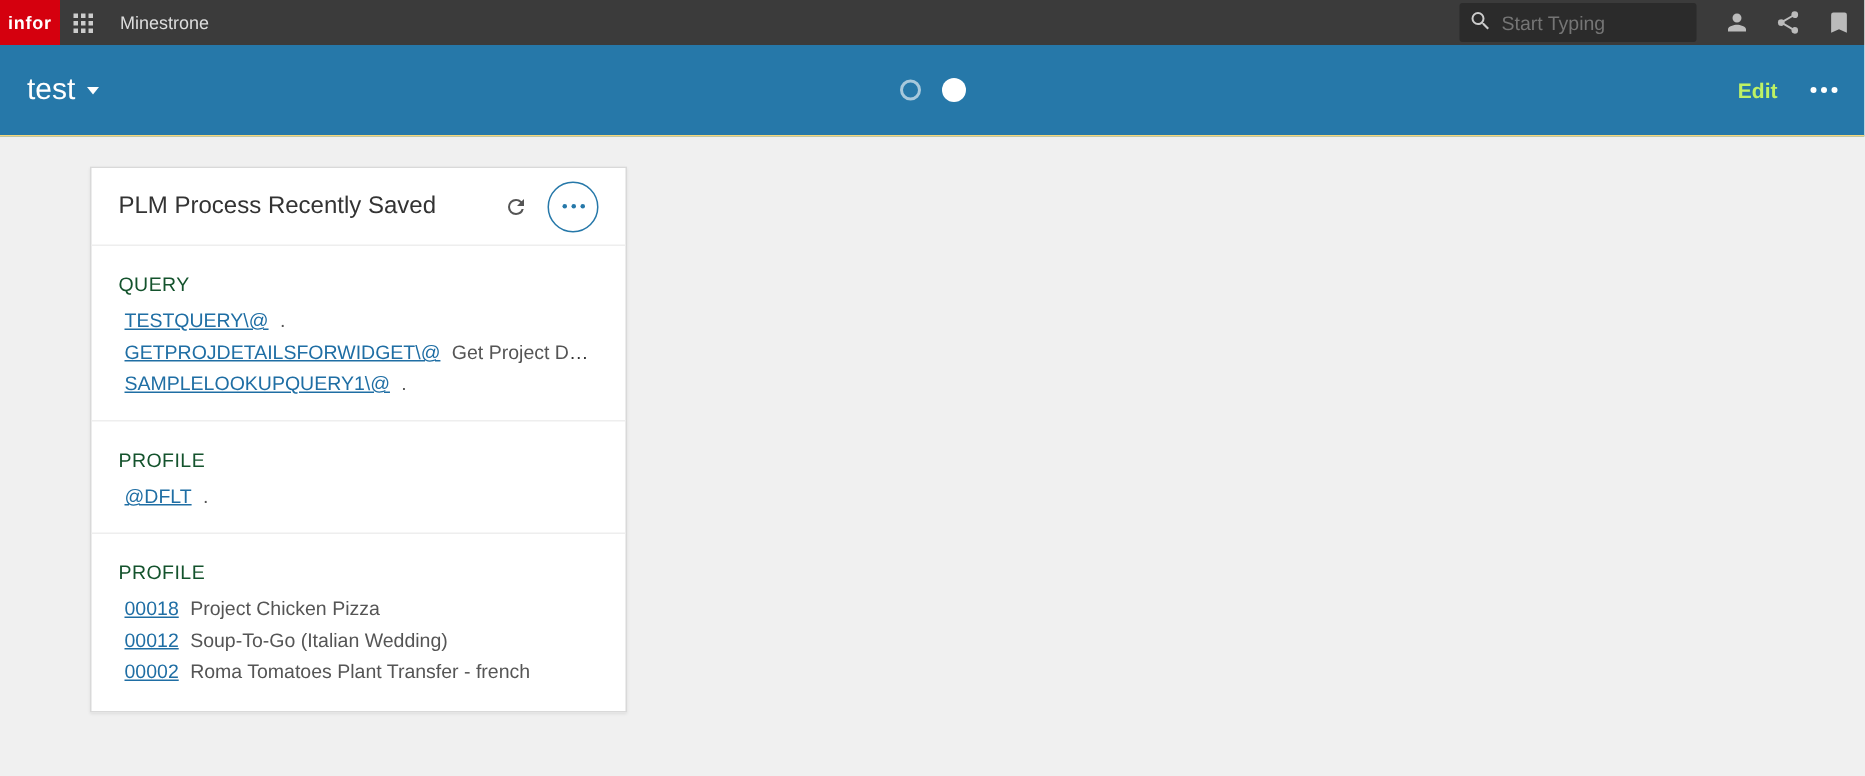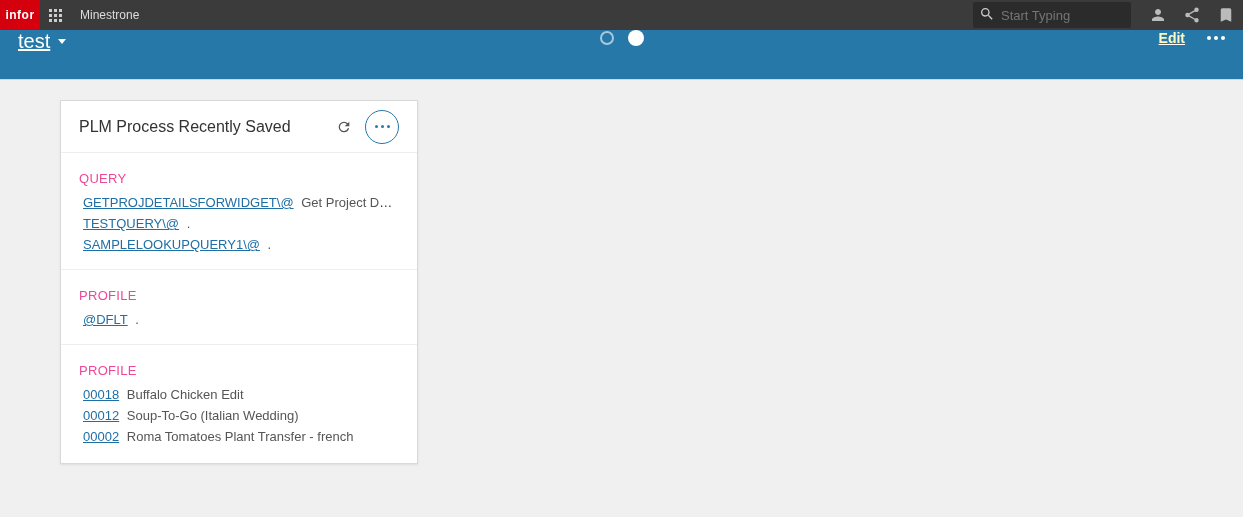--- a/index.html
+++ b/index.html
@@ -74,28 +74,27 @@
     height: 30px;
     display: flex;
     align-items: center;
     justify-content: center;
     color: #ccc;
     cursor: pointer;
   }
   .top-icon svg { width: 18px; height: 18px; fill: #bbb; }
   
   .sub-header {
-    height: 50px;
+    height: 61px;
     background: #2678a9;
     display: flex;
-    align-items: flex-start;
+    align-items: center;
     color: #fff;
     padding: 0 18px;
     border-bottom: 1px solid #f5d77b;
-    text-decoration: underline;
   }
   .page-title {
     font-size: 20px;
     font-weight: normal;
     display: flex;
     align-items: center;
     cursor: pointer;
   }
   .page-title .caret {
     margin-left: 8px;
@@ -113,21 +112,21 @@
     align-items: center;
   }
   .dot-outline {
     width: 14px; height: 14px; border-radius: 50%;
     border: 2px solid rgba(255,255,255,.6);
   }
   .dot-solid {
     width: 16px; height: 16px; border-radius: 50%; background: #fff;
   }
   .sub-right { margin-left: auto; display: flex; align-items: center; gap: 22px; }
-  .edit-link { color: #fef9c3; font-size: 14px; font-weight: bold; cursor: pointer; }
+  .edit-link { color: #bef264; font-size: 14px; font-weight: bold; cursor: pointer; }
   .more-dots { display: flex; gap: 3px; cursor: pointer; }
   .more-dots span { width: 4px; height: 4px; border-radius: 50%; background: #fff; }
   
   .canvas {
     padding: 20px 12px 0 60px;
   }
   .widget {
     width: 358px;
     background: #fff;
     border: 1px solid #d9d9d9;
@@ -161,21 +160,21 @@
   }
   .widget-body::-webkit-scrollbar { width: 16px; }
   .widget-body::-webkit-scrollbar-track { background: #f2f2f2; }
   .widget-body::-webkit-scrollbar-thumb { background: #c4c4c4; }
   .group {
     border-bottom: 1px solid #eee;
     padding: 18px 18px 14px 18px;
   }
   .group:last-child { border-bottom: none; }
   .group-title {
-    color: #ec4899;
+    color: #14532d;
     font-size: 13px;
     letter-spacing: .3px;
     margin-bottom: 6px;
   }
   .row {
     padding: 3px 0 3px 4px;
     white-space: nowrap;
     overflow: hidden;
     text-overflow: ellipsis;
   }
@@ -263,29 +262,29 @@
             <span></span>
             <span></span>
             <span></span>
           </div>
       </div>
     </div>
     <div class="widget-body" id="widget-body">
 
     <div class="group">
           <div class="group-title">QUERY</div>
+          <div class="row"><a href="#">TESTQUERY\@</a><span class="desc"> .</span></div>
           <div class="row"><a href="#">GETPROJDETAILSFORWIDGET\@</a><span class="desc"> Get Project De…</span></div>
-          <div class="row"><a href="#">TESTQUERY\@</a><span class="desc"> .</span></div>
           <div class="row"><a href="#">SAMPLELOOKUPQUERY1\@</a><span class="desc"> .</span></div>
         </div>
         <div class="group">
           <div class="group-title">PROFILE</div>
           <div class="row"><a href="#">@DFLT</a><span class="desc"> .</span></div>
         </div>
         <div class="group">
           <div class="group-title">PROFILE</div>
-          <div class="row"><a href="#">00018</a><span class="desc"> Buffalo Chicken Edit</span></div>
+          <div class="row"><a href="#">00018</a><span class="desc"> Project Chicken Pizza</span></div>
           <div class="row"><a href="#">00012</a><span class="desc"> Soup-To-Go (Italian Wedding)</span></div>
           <div class="row"><a href="#">00002</a><span class="desc"> Roma Tomatoes Plant Transfer - french</span></div>
         </div>
       </div>
   </div>
 </div>
 
 </body></html>

